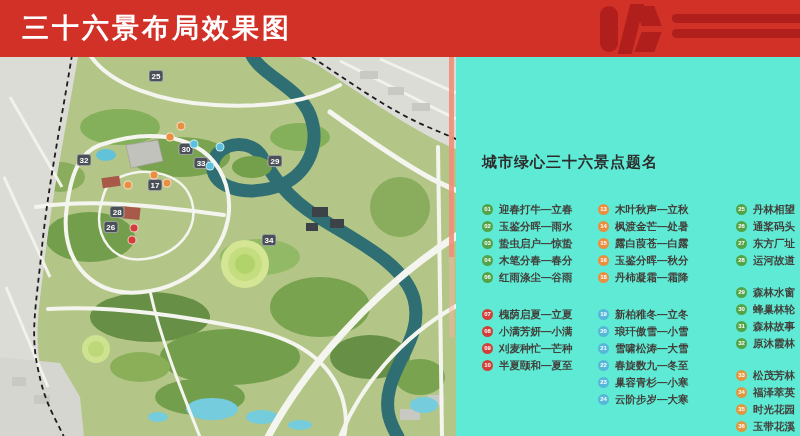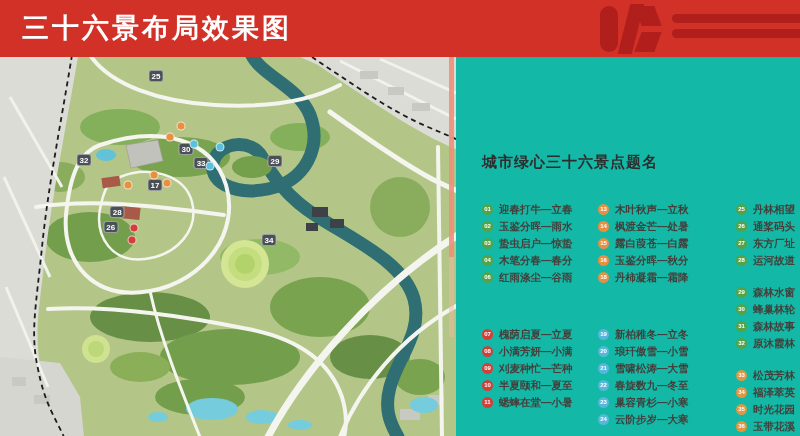--- a/index.html
+++ b/index.html
@@ -22,28 +22,28 @@
 
   
   .map{position:absolute;left:0;top:57px;width:456px;height:379px;overflow:hidden;background:#b3c687;}
   .map svg{position:absolute;left:0;top:0;}
   .mk{position:absolute;transform:translate(-50%,-50%);box-sizing:border-box;}
   .mk-sq{width:15px;height:12px;background:#4a5056;color:#fff;font-size:8px;font-weight:bold;
          line-height:12px;text-align:center;border-radius:3px;border:1px solid rgba(255,255,255,.45);}
   .mk-dot{width:9px;height:9px;border-radius:50%;border:1px solid rgba(255,255,255,.7);}
 
   
-  .panel{position:absolute;left:456px;top:57px;width:344px;height:379px;background:#14b8a6;}
+  .panel{position:absolute;left:456px;top:57px;width:344px;height:379px;background:#5eead4;}
   .legend-title{position:absolute;left:26px;top:96px;font-size:15px;font-weight:bold;
                 color:#2d2d2d;letter-spacing:1px;}
   .legend-cols{position:absolute;left:26px;top:144px;display:flex;}
   .legend-col{width:116px;}
   .legend-col:nth-child(2){width:138px;}
   .legend-col:nth-child(3){width:88px;}
-  .legend-group + .legend-group{margin-top:40px;}
+  .legend-group + .legend-group{margin-top:20px;}
   .legend-col:nth-child(3) .legend-group + .legend-group{margin-top:15px;}
   .legend-item{height:17px;display:flex;align-items:center;}
   .badge{flex:0 0 auto;width:11px;height:11px;border-radius:50%;color:#fff;font-size:6px;
          font-weight:bold;line-height:11px;text-align:center;margin-right:6px;}
   .lbl{font-size:10.5px;font-weight:700;color:#433f3a;white-space:nowrap;letter-spacing:0;}
 </style>
 </head>
 <body>
 
 <div class="stage">
@@ -215,24 +215,20 @@
               <span class="lbl">小满芳妍—小满</span>
             </div>
             <div class="legend-item">
               <span class="badge" style="background: rgb(210, 63, 56);">09</span>
               <span class="lbl">刈麦种忙—芒种</span>
             </div>
             <div class="legend-item">
               <span class="badge" style="background: rgb(210, 63, 56);">10</span>
               <span class="lbl">半夏颐和—夏至</span>
             </div>
-            <div class="legend-item">
-              <span class="badge" style="background: rgb(210, 63, 56);">11</span>
-              <span class="lbl">蟋蟀在堂—小暑</span>
-            </div>
           </div>
         </div>
         <div class="legend-col">
           <div class="legend-group">
             <div class="legend-item">
               <span class="badge" style="background: rgb(232, 144, 64);">13</span>
               <span class="lbl">木叶秋声—立秋</span>
             </div>
             <div class="legend-item">
               <span class="badge" style="background: rgb(232, 144, 64);">14</span>

